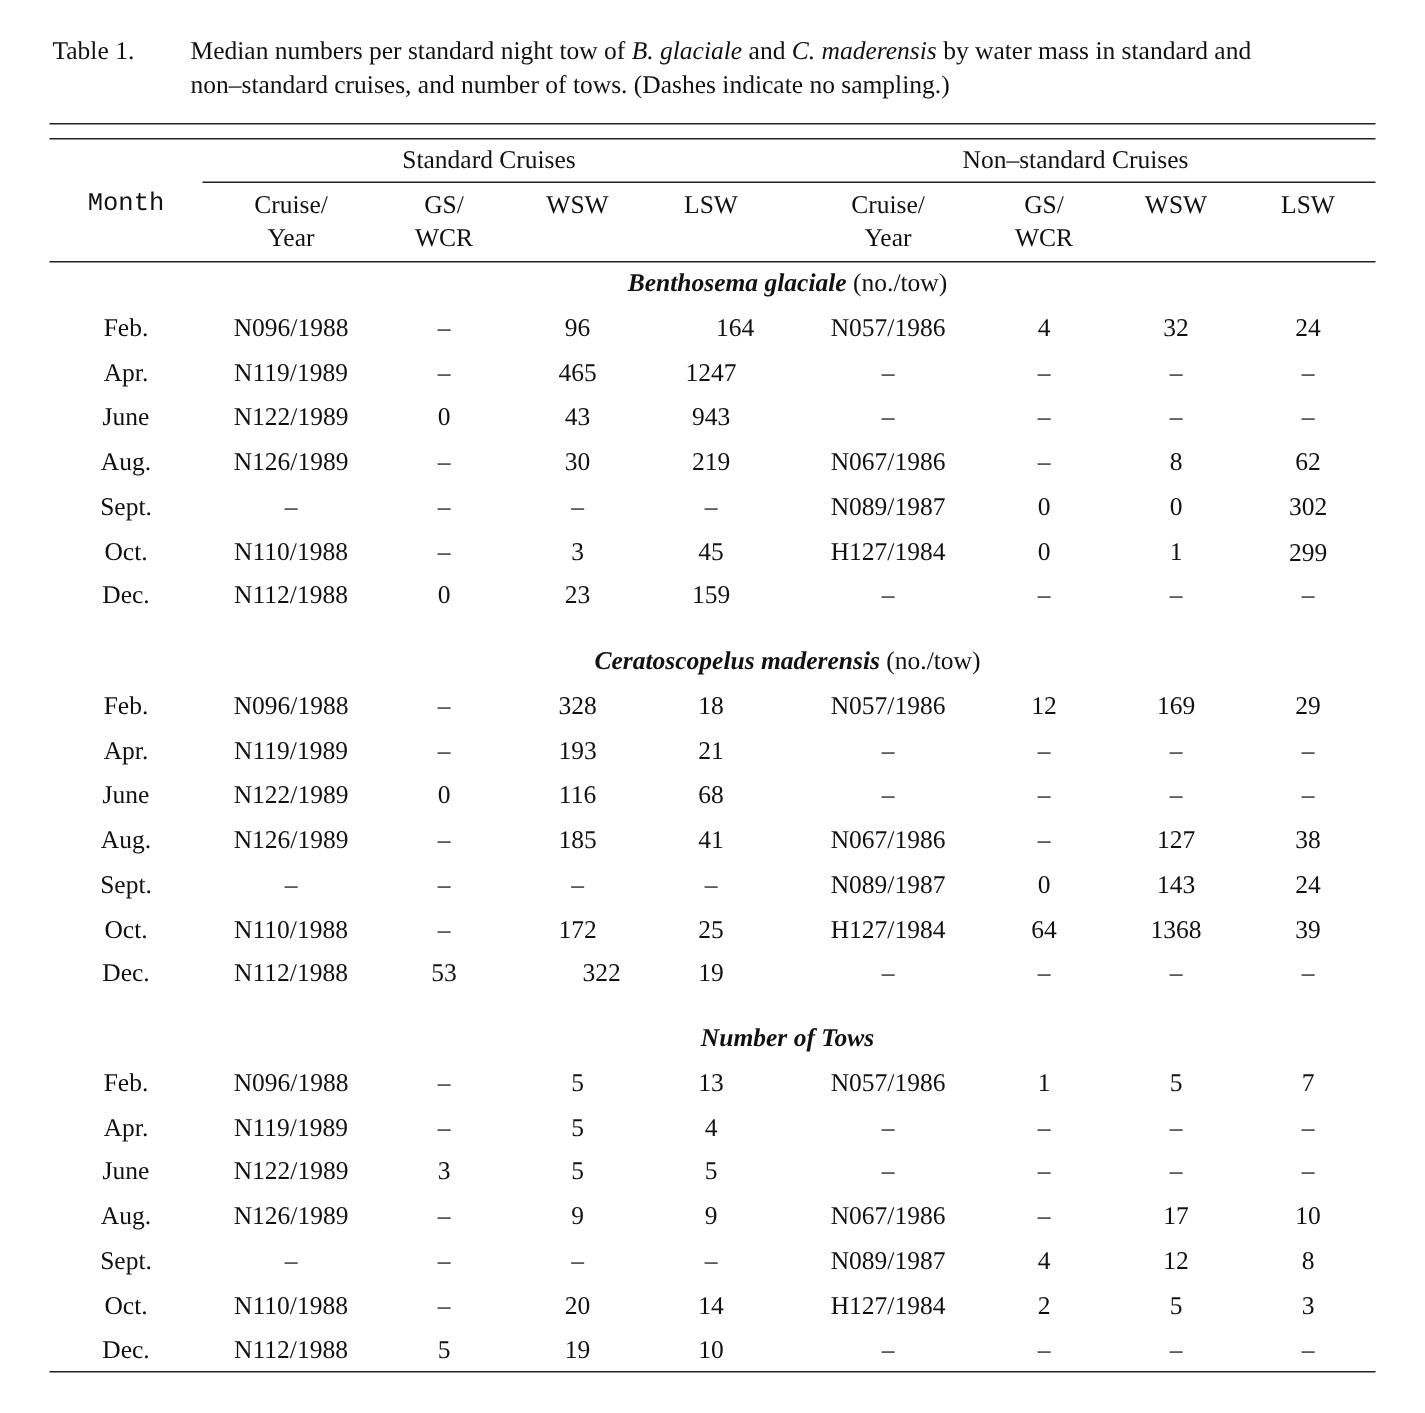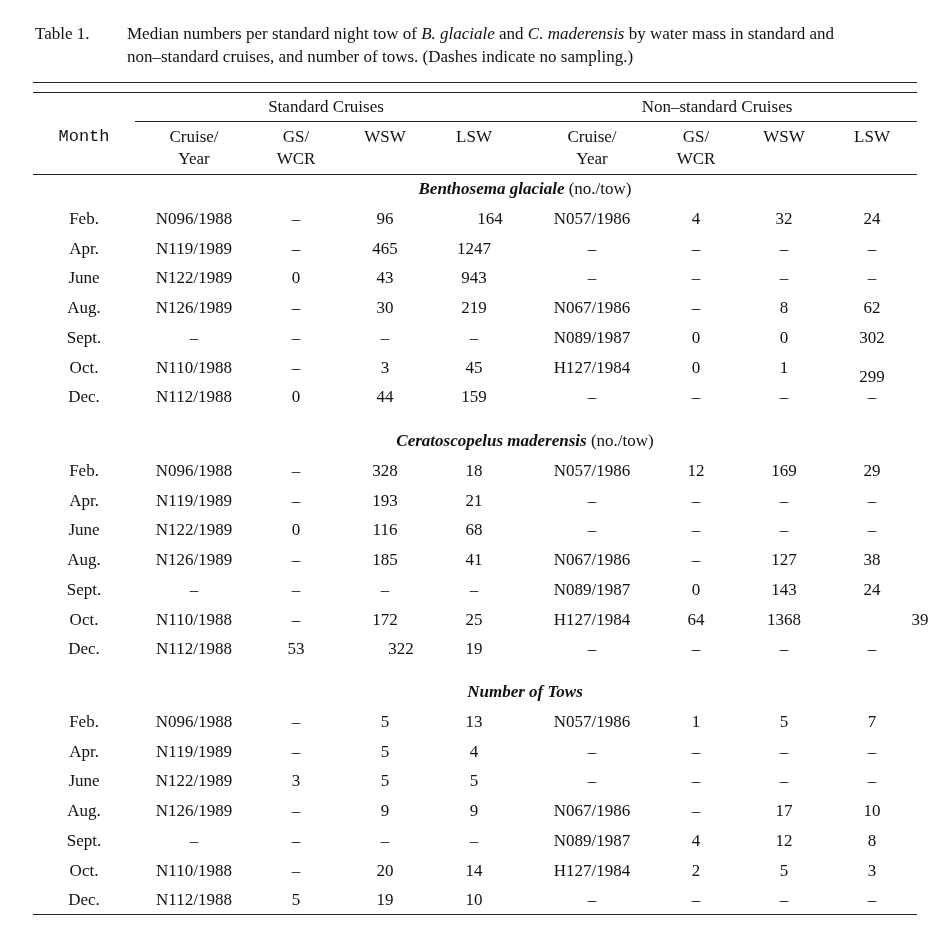--- a/index.html
+++ b/index.html
@@ -130,27 +130,27 @@
     </div>
     <div>
       <div class="cell" style="left: 84px; top: 356.5px;">Oct.</div>
       <div class="cell" style="left: 194px; top: 356.5px;">N110/1988</div>
       <div class="cell" style="left: 296px; top: 356.5px;">–</div>
       <div class="cell" style="left: 385px; top: 356.5px;">3</div>
       <div class="cell" style="left: 474px; top: 356.5px;">45</div>
       <div class="cell" style="left: 592px; top: 356.5px;">H127/1984</div>
       <div class="cell" style="left: 696px; top: 356.5px;">0</div>
       <div class="cell" style="left: 784px; top: 356.5px;">1</div>
-      <div class="cell" style="left: 872px; top: 366px;">299</div>
+      <div class="cell" style="left: 872px; top: 358px;">299</div>
     </div>
     <div>
       <div class="cell" style="left: 84px; top: 386.2px;">Dec.</div>
       <div class="cell" style="left: 194px; top: 386.2px;">N112/1988</div>
       <div class="cell" style="left: 296px; top: 386.2px;">0</div>
-      <div class="cell" style="left: 385px; top: 386.2px;">44</div>
+      <div class="cell" style="left: 385px; top: 386.2px;">23</div>
       <div class="cell" style="left: 474px; top: 386.2px;">159</div>
       <div class="cell" style="left: 592px; top: 386.2px;">–</div>
       <div class="cell" style="left: 696px; top: 386.2px;">–</div>
       <div class="cell" style="left: 784px; top: 386.2px;">–</div>
       <div class="cell" style="left: 872px; top: 386.2px;">–</div>
     </div>
     <div class="sec" style="top: 431px;"><i>Ceratoscopelus maderensis</i><span> (no./tow)</span></div>
     <div>
       <div class="cell" style="left: 84px; top: 460px;">Feb.</div>
       <div class="cell" style="left: 194px; top: 460px;">N096/1988</div>
@@ -208,21 +208,21 @@
     </div>
     <div>
       <div class="cell" style="left: 84px; top: 608.5px;">Oct.</div>
       <div class="cell" style="left: 194px; top: 608.5px;">N110/1988</div>
       <div class="cell" style="left: 296px; top: 608.5px;">–</div>
       <div class="cell" style="left: 385px; top: 608.5px;">172</div>
       <div class="cell" style="left: 474px; top: 608.5px;">25</div>
       <div class="cell" style="left: 592px; top: 608.5px;">H127/1984</div>
       <div class="cell" style="left: 696px; top: 608.5px;">64</div>
       <div class="cell" style="left: 784px; top: 608.5px;">1368</div>
-      <div class="cell" style="left: 872px; top: 608.5px; margin-left: 48px;">39</div>
+      <div class="cell" style="left: 872px; top: 608.5px;">39</div>
     </div>
     <div>
       <div class="cell" style="left: 84px; top: 638.2px;">Dec.</div>
       <div class="cell" style="left: 194px; top: 638.2px;">N112/1988</div>
       <div class="cell" style="left: 296px; top: 638.2px;">53</div>
       <div class="cell" style="left: 385px; top: 638.2px; margin-left: 16px;">322</div>
       <div class="cell" style="left: 474px; top: 638.2px;">19</div>
       <div class="cell" style="left: 592px; top: 638.2px;">–</div>
       <div class="cell" style="left: 696px; top: 638.2px;">–</div>
       <div class="cell" style="left: 784px; top: 638.2px;">–</div>

